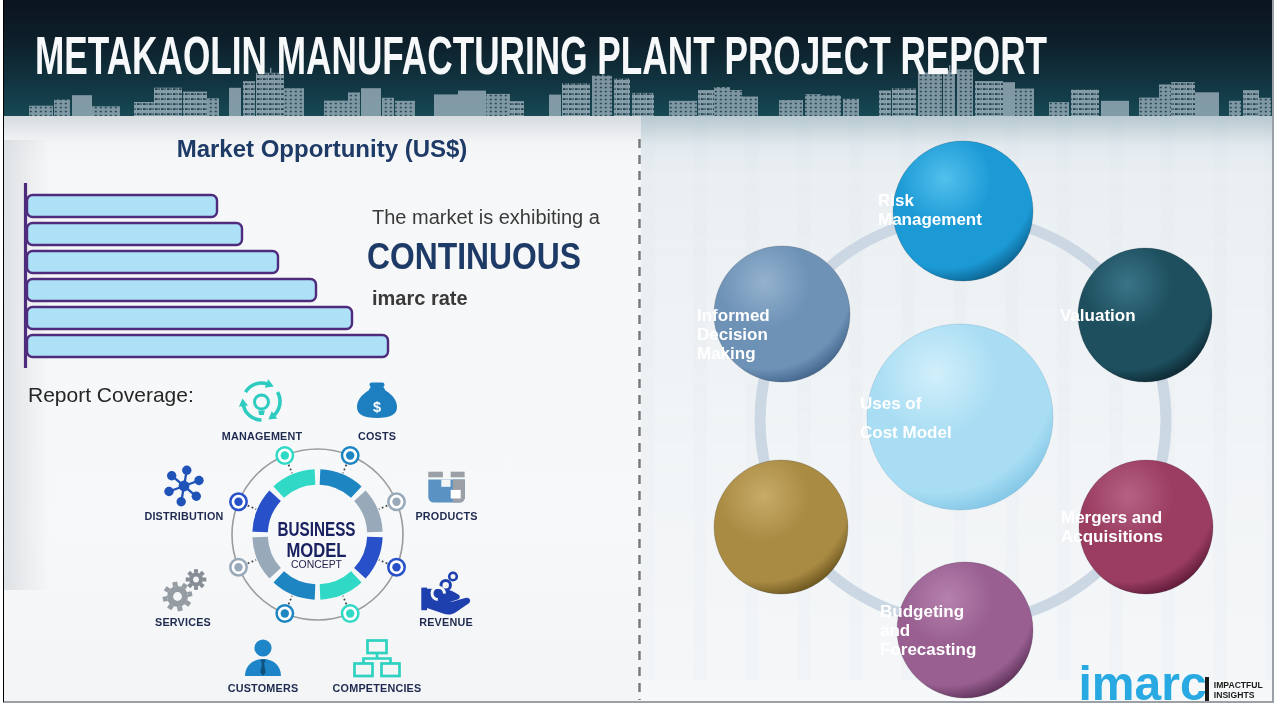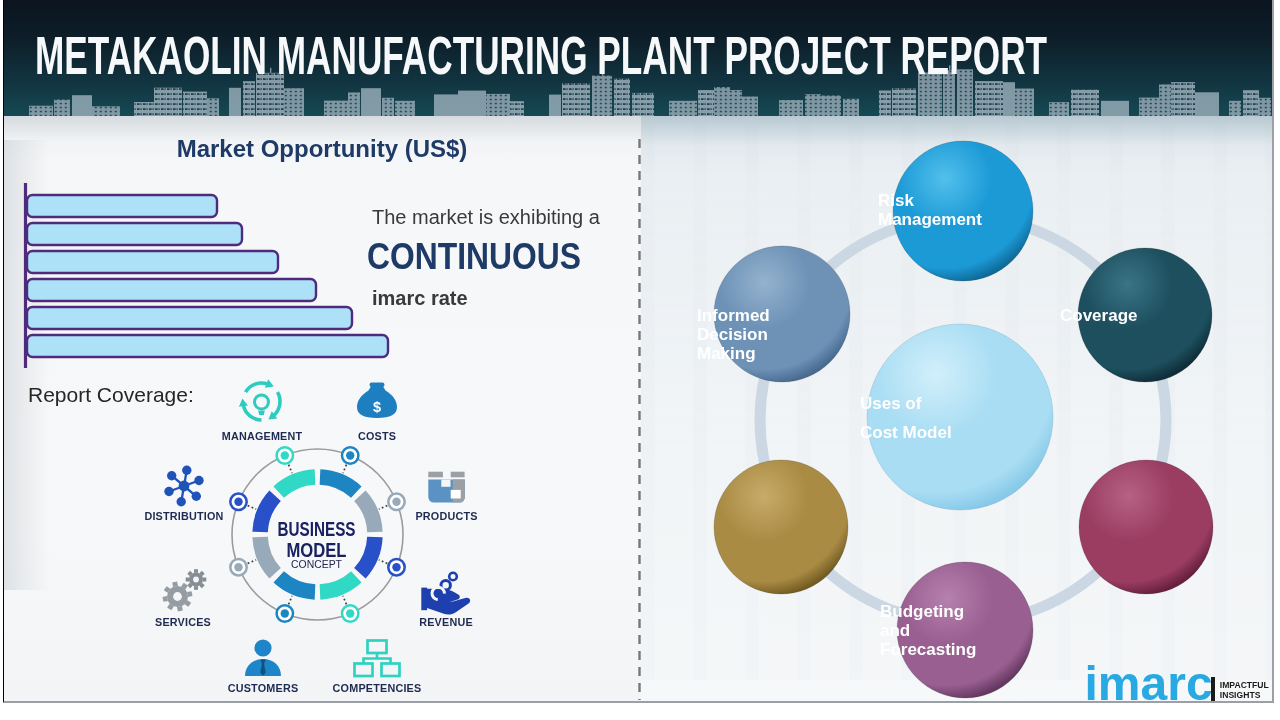--- a/index.html
+++ b/index.html
@@ -19,21 +19,21 @@
   .rightbg { position:absolute; left:637px; top:116px; width:634px; height:597px;
     background:linear-gradient(180deg,#dfe7ec 0%,#eef2f5 10%,#f2f5f7 55%,#f6f8f9 100%); }
   #mktitle { position:absolute; left:112px; top:135px; width:412px; text-align:center;
     font-size:24px; font-weight:bold; color:#1e3a66; }
   #txtblock { position:absolute; left:368px; top:206px; width:270px; }
   #txtblock .l1 { font-size:20px; font-weight:normal; color:#3a3a3a; }
   #txtblock .l2 { font-size:36px; font-weight:bold; color:#1e3a66; margin-top:7px; letter-spacing:0px; margin-left:-5px; transform-origin:0 50%; transform:scaleX(0.884); white-space:nowrap;}
   #txtblock .l3 { font-size:20px; font-weight:bold; color:#3a3a3a; margin-top:9px; }
   #repcov { position:absolute; left:24px; top:383px; font-size:21px; font-weight:normal; color:#262626; }
   #divider { position:absolute; left:634px; top:139px; height:561px; width:3px; }
-  #imarc { position:absolute; left:1074.5px; top:650px; width:196px; height:62px;margin-left:6px; }
+  #imarc { position:absolute; left:1074.5px; top:650px; width:196px; height:62px; }
   #imarc .word { position:absolute; left:0px; top:10.4px; color:#29a9e1; font-size:48px;
      font-weight:bold; line-height:48px; letter-spacing:0px; }
   #imarc .bar { position:absolute; left:126.8px; top:27px; width:3.4px; height:24px; background:#1a1a1a; }
   #imarc .tag { position:absolute; left:135.3px; top:29.5px; font-size:8.6px; font-weight:bold;
      color:#1a1a1a; line-height:10.3px; letter-spacing:0px; }
 
   .clabel { position:absolute; width:170px; color:#ffffff;
     font-weight:bold; font-size:17px; line-height:19px;
     transform:translate(-50%,-50%); }
   #cenlabel { position:absolute; width:200px; text-align:left; color:#ffffff;
@@ -331,22 +331,23 @@
 <text x="377" y="440" font-size="10.8" font-weight="bold" fill="#1e2a50" text-anchor="middle" letter-spacing="0.2">COSTS</text>
 <text x="184" y="519.5" font-size="10.8" font-weight="bold" fill="#1e2a50" text-anchor="middle" letter-spacing="0.2">DISTRIBUTION</text>
 <text x="446.5" y="519.5" font-size="10.8" font-weight="bold" fill="#1e2a50" text-anchor="middle" letter-spacing="0.2">PRODUCTS</text>
 <text x="183" y="625.5" font-size="10.8" font-weight="bold" fill="#1e2a50" text-anchor="middle" letter-spacing="0.2">SERVICES</text>
 <text x="446" y="625.5" font-size="10.8" font-weight="bold" fill="#1e2a50" text-anchor="middle" letter-spacing="0.2">REVENUE</text>
 <text x="263" y="692" font-size="10.8" font-weight="bold" fill="#1e2a50" text-anchor="middle" letter-spacing="0.2">CUSTOMERS</text>
 <text x="377" y="692" font-size="10.8" font-weight="bold" fill="#1e2a50" text-anchor="middle" letter-spacing="0.2">COMPETENCIES</text>
 </svg>
 
 <div class="clabel" style="left:959px;top:210px;">Risk<br>Management</div>
-<div class="clabel" style="left:1141px;top:315px;">Coverage</div>
+<div class="clabel" style="left:1141px;top:315px;">Valuation</div>
 <div class="clabel" style="left:778px;top:314px;margin-top:20px;">Informed<br>Decision<br>Making</div>
+<div class="clabel" style="left:1142px;top:527px;">Mergers and<br>Acquisitions</div>
 <div class="clabel" style="left:961px;top:630px;">Budgeting<br>and<br>Forecasting</div>
 <div id="cenlabel" style="left:956px;top:418px;">Uses of<br>Cost Model</div>
 
 <div id="imarc">
     <div class="word">imarc</div>
     <div class="bar"></div>
     <div class="tag">IMPACTFUL<br>INSIGHTS</div>
   </div>
  </div>
 </div>

